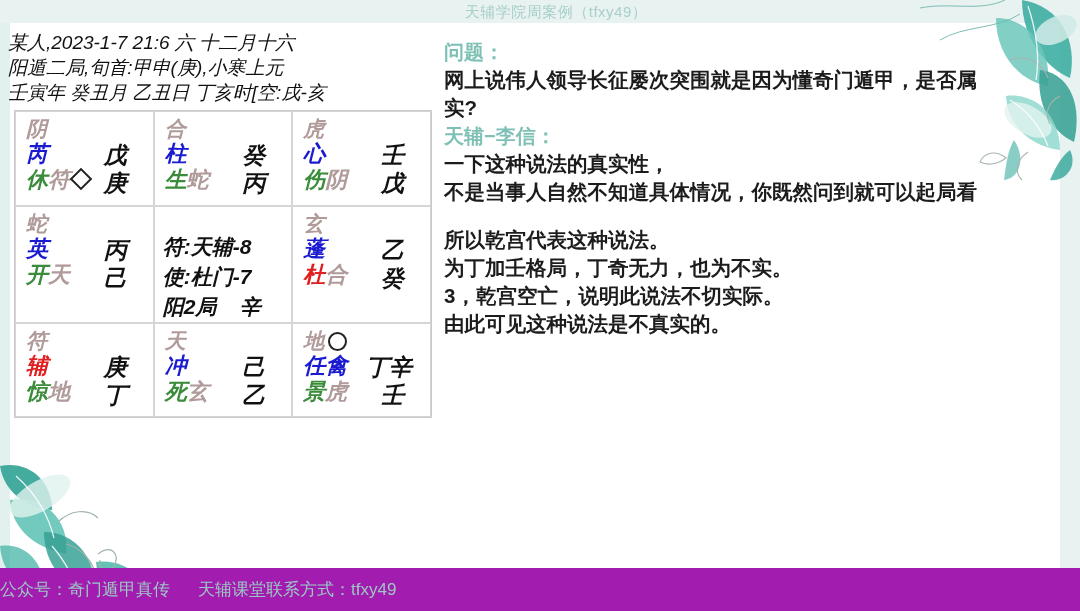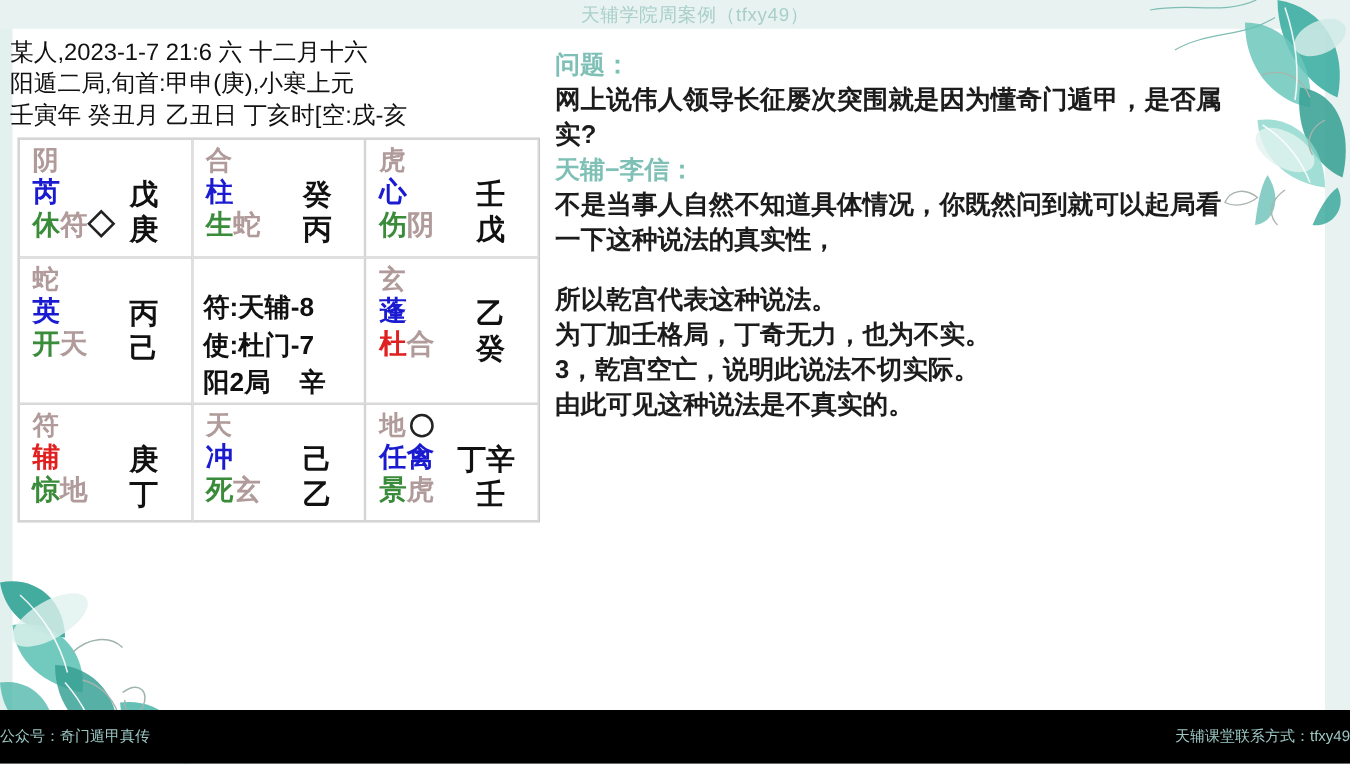--- a/index.html
+++ b/index.html
@@ -22,32 +22,32 @@
   #card{
     position:absolute;left:10px;top:23px;width:1050px;height:545px;
     background:#ffffff;z-index:2;
   }
   
   #leftstrip{position:absolute;left:0;top:23px;width:10px;height:545px;background:#e2f0ee;z-index:1;}
 
   
   #footer{
     position:absolute;left:0;bottom:0;width:1080px;height:43px;
-    background:#000000;display:flex;align-items:center;justify-content:space-between;
-    gap:28px;color:#9cc8c3;font-size:12px;z-index:6;
+    background:#a21caf;display:flex;align-items:center;justify-content:flex-start;
+    gap:28px;color:#9cc8c3;font-size:17px;z-index:6;
   }
   #footer span{white-space:pre;}
 
   
   .deco{position:absolute;pointer-events:none;}
   #deco-tr{right:0;top:0;width:170px;height:190px;z-index:5;}
   #deco-bl{left:0;bottom:0;width:230px;height:175px;z-index:5;}
 
   
-  #leftcol{position:absolute;left:0px;top:26px;width:440px;z-index:4;}
+  #leftcol{position:absolute;left:0px;top:26px;width:440px;z-index:4;font-style:italic;}
   #meta{
     padding:4px 2px 0 8px;color:#111;font-size:19px;line-height:25px;
     white-space:nowrap;letter-spacing:0px;
   }
   #meta .ln{overflow:hidden;height:25px;}
 
   #grid{
     margin:5px 0 0 14px;width:418px;height:308px;
     border:1px solid #c9c9c9;
     display:grid;grid-template-columns:1fr 1fr 1fr;grid-template-rows:1fr 1fr 1fr;
@@ -267,22 +267,22 @@
     </div>
 
   </div>
 </div>
 
 <div id="rightcol">
   <div class="lbl">问题：</div>
   <div class="body">网上说伟人领导长征屡次突围就是因为懂奇门遁甲，是否属</div>
   <div class="body">实?</div>
   <div class="lbl">天辅−李信：</div>
+  <div class="body">一下这种说法的真实性，</div>
   <div class="body">不是当事人自然不知道具体情况，你既然问到就可以起局看</div>
-  <div class="body">一下这种说法的真实性，</div>
   <div class="gap"></div>
   <div class="body">所以乾宫代表这种说法。</div>
   <div class="body">为丁加壬格局，丁奇无力，也为不实。</div>
   <div class="body">3，乾宫空亡，说明此说法不切实际。</div>
   <div class="body">由此可见这种说法是不真实的。</div>
 </div>
 
 <div id="footer">
   <span>公众号：奇门遁甲真传</span>
   <span>天辅课堂联系方式：tfxy49</span>

